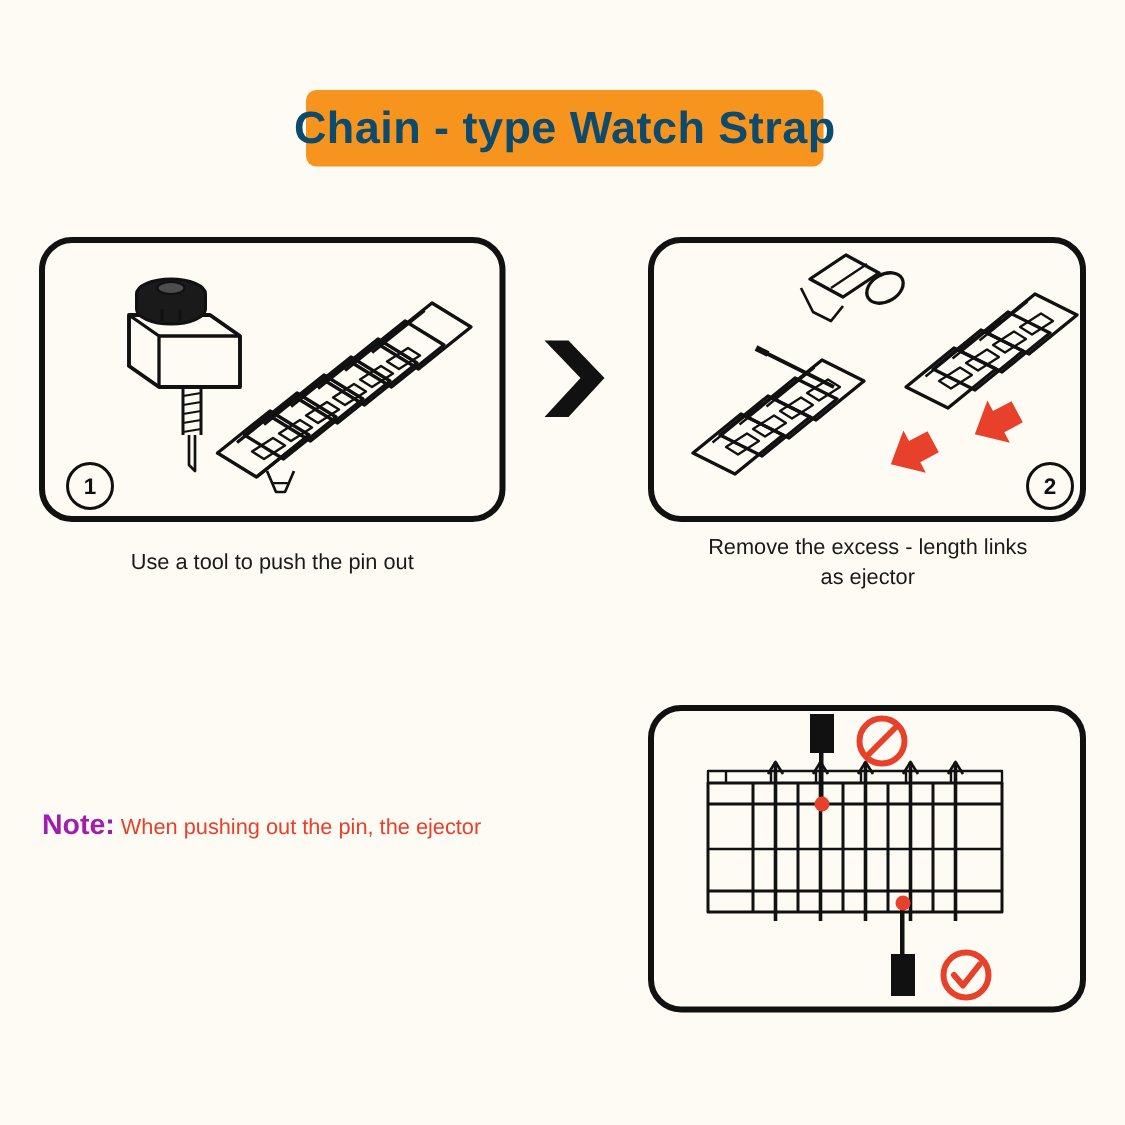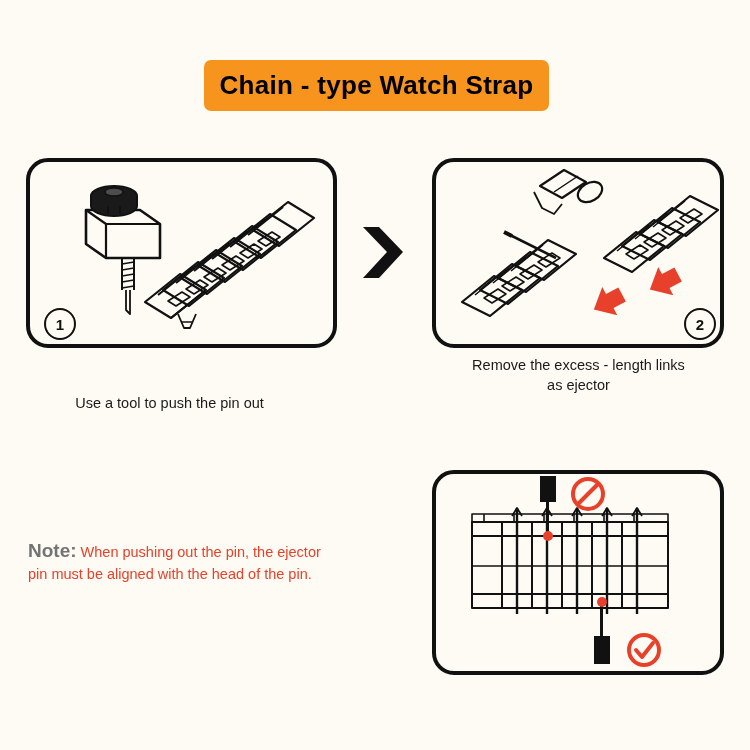--- a/index.html
+++ b/index.html
@@ -28,22 +28,22 @@
     top: 60px;
     width: 345px;
     height: 51px;
     background: #f7941e;
     border-radius: 7px;
     display: flex;
     align-items: center;
     justify-content: center;
   }
   .title-badge .title-text {
-    color: #000000;
-    font-size: 26px;
+    color: #0c4a6e;
+    font-size: 30px;
     font-weight: bold;
     letter-spacing: 0.3px;
     white-space: nowrap;
   }
 
   
   .panel {
     position: absolute;
     border: 4px solid #111111;
     border-radius: 22px;
@@ -72,41 +72,41 @@
   #step-2-badge { left: 248px; top: 146px; }
 
   
   .caption {
     position: absolute;
     text-align: center;
     font-size: 14.5px;
     color: #1a1a1a;
     line-height: 1.35;
   }
-  #caption-1 { left: 14px;  top: 366px; width: 311px; margin-top: 28px; }
+  #caption-1 { left: 26px;  top: 366px; width: 311px; }
   #caption-2 { left: 426px; top: 356px; width: 305px; }
 
   
   .chevron-arrow {
     position: absolute;
     left: 357px;
     top: 225px;
     width: 52px;
     height: 55px;
   }
 
   
   .note-block {
     position: absolute;
     left: 28px;
     top: 540px;
     width: 390px;
   }
   .note-label {
-    color: #737373;
+    color: #a21caf;
     font-size: 19px;
     font-weight: bold;
     margin-right: 4px;
   }
   .note-text {
     color: #e8412b;
     font-size: 14.5px;
     line-height: 1.55;
   }
   .note-line { display: block; }
@@ -238,21 +238,20 @@
 
   <div class="caption" id="caption-2">
     <span>Remove the excess - length links</span><br>
     <span>as ejector</span>
   </div>
 
   <div class="note-block">
     <div class="note-first-line">
       <span class="note-label">Note:</span><span class="note-text">When pushing out the pin, the ejector</span>
     </div>
-    <span class="note-text note-line">pin must be aligned with the head of the pin.</span>
   </div>
 
   <div class="panel" id="panel-3">
     <svg class="ill" width="284" height="197" viewBox="0 0 284 197">
       <g fill="none" stroke="#111" stroke-width="2" stroke-linejoin="round">
 
         <rect x="36" y="48" width="196" height="86"></rect>
         <path d="M36 62 L232 62"></path>
         <path d="M36 120 L232 120"></path>
         <path d="M36 92 L232 92" stroke-width="1.6"></path>

